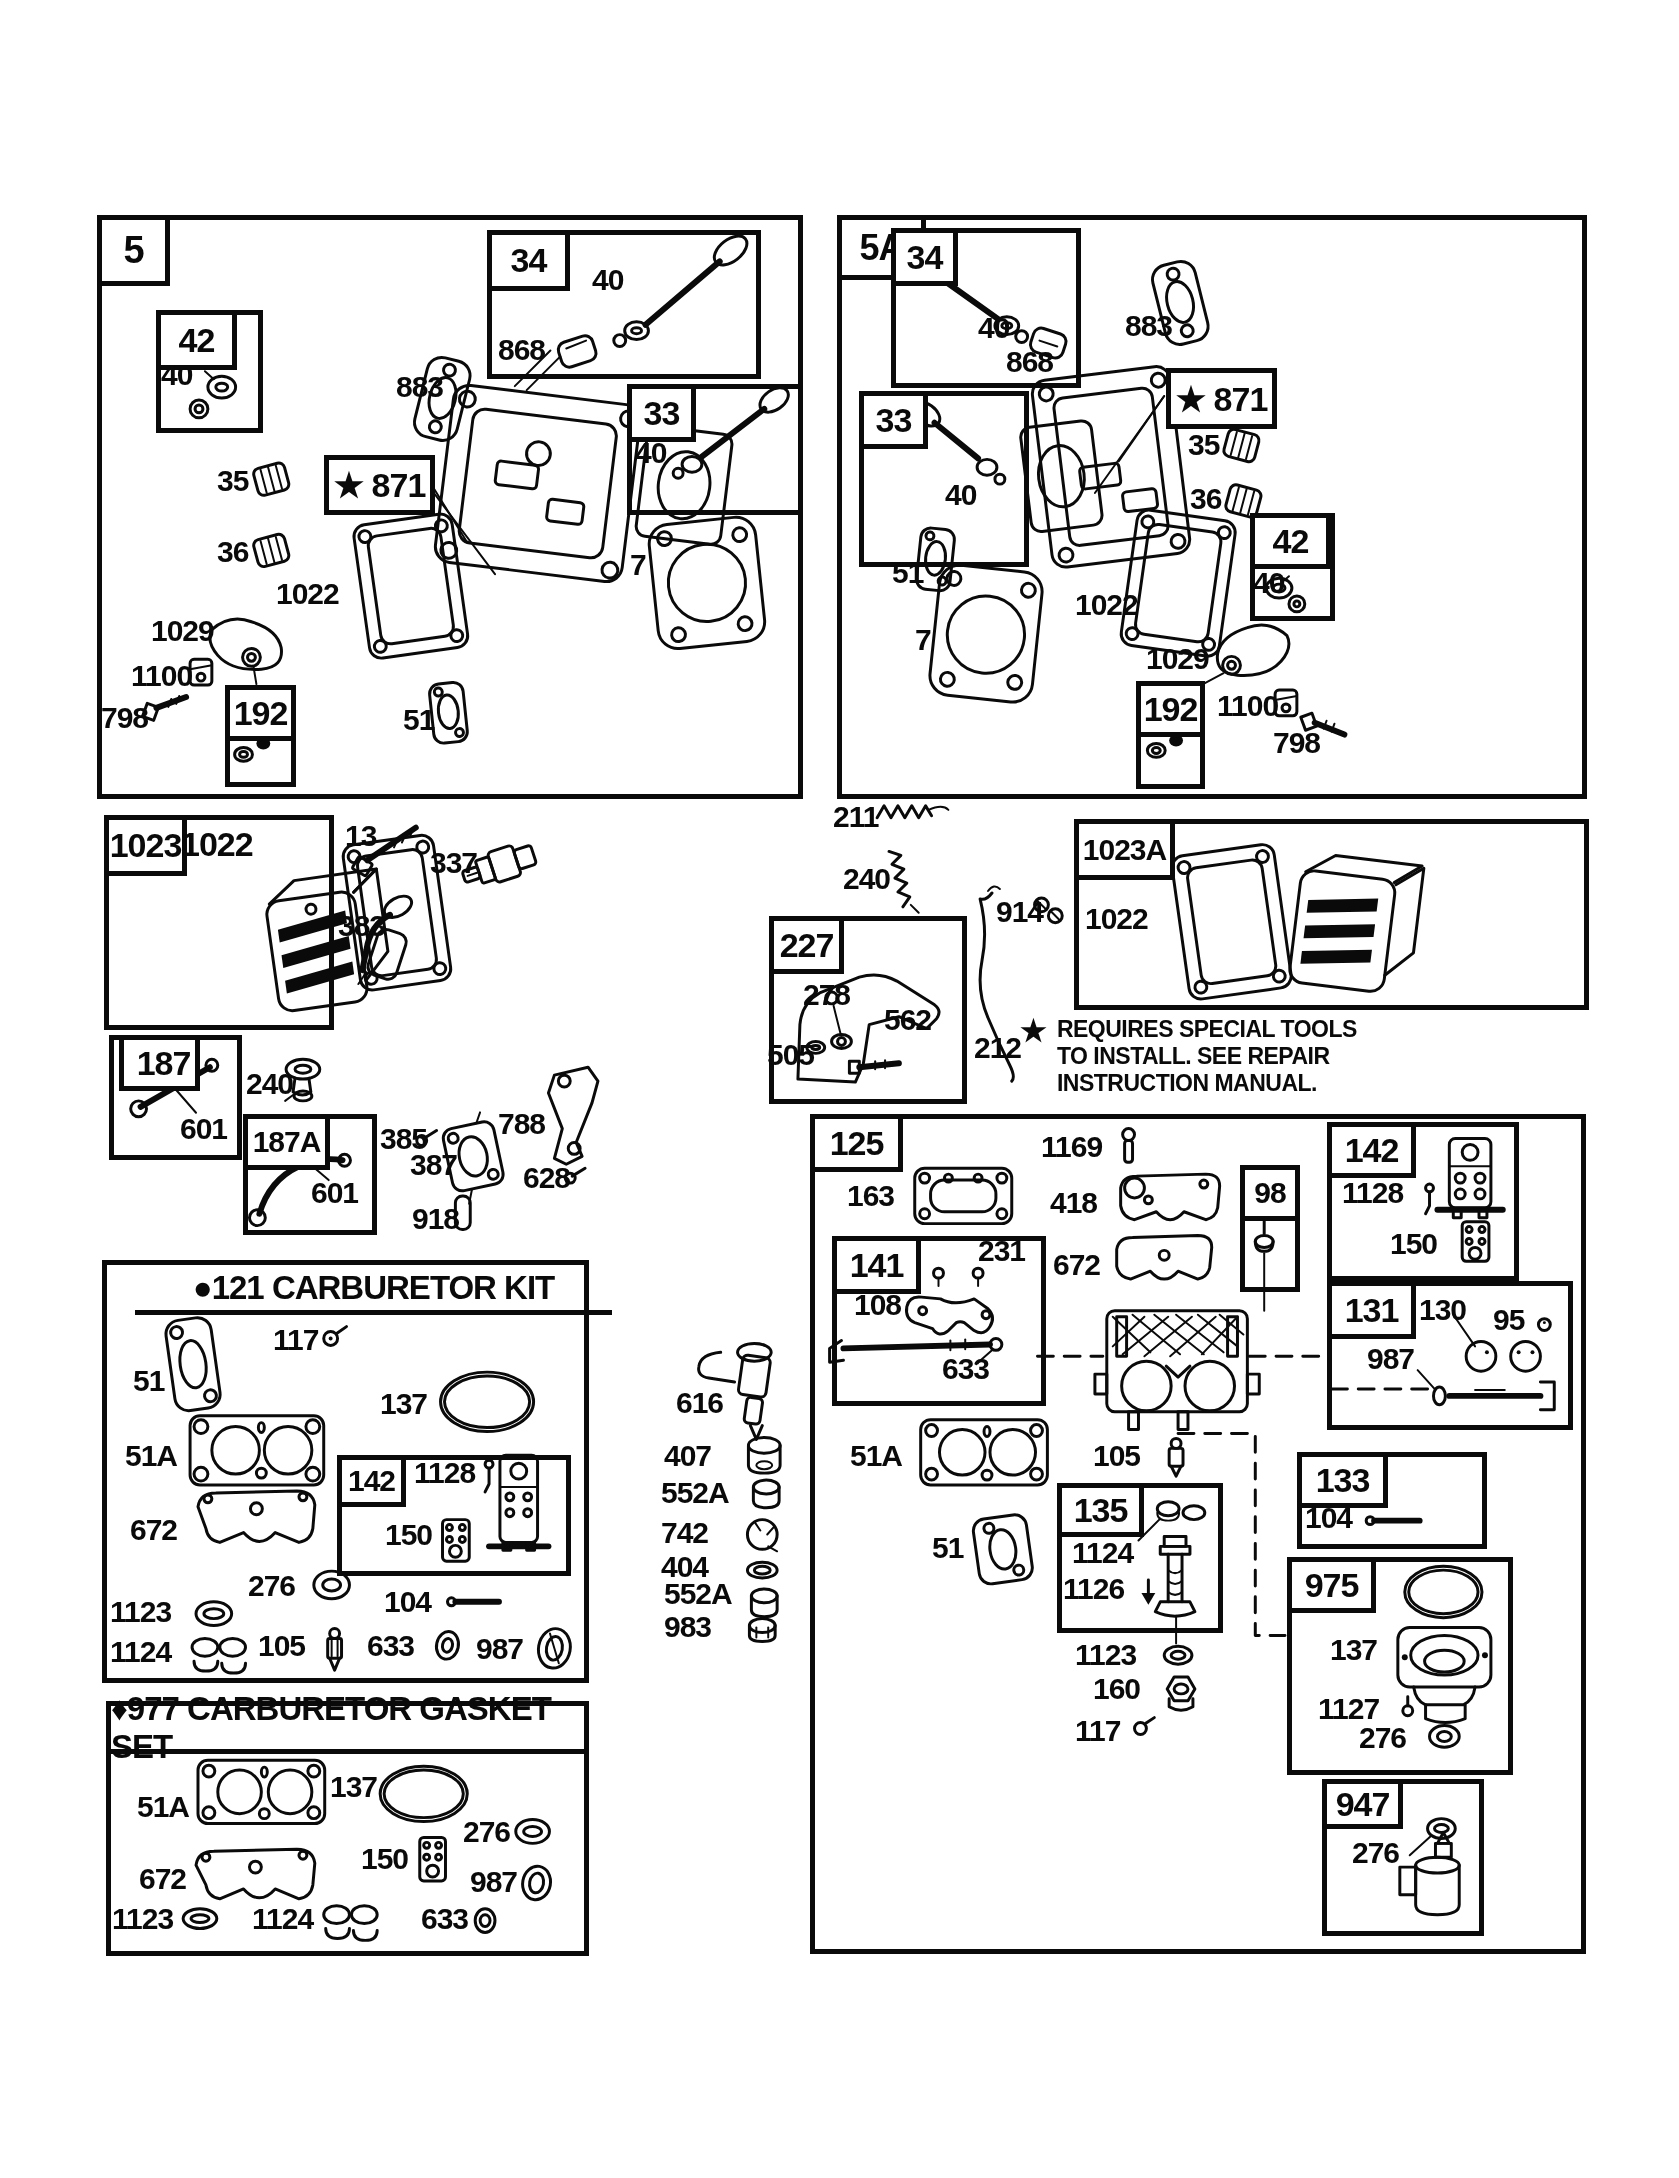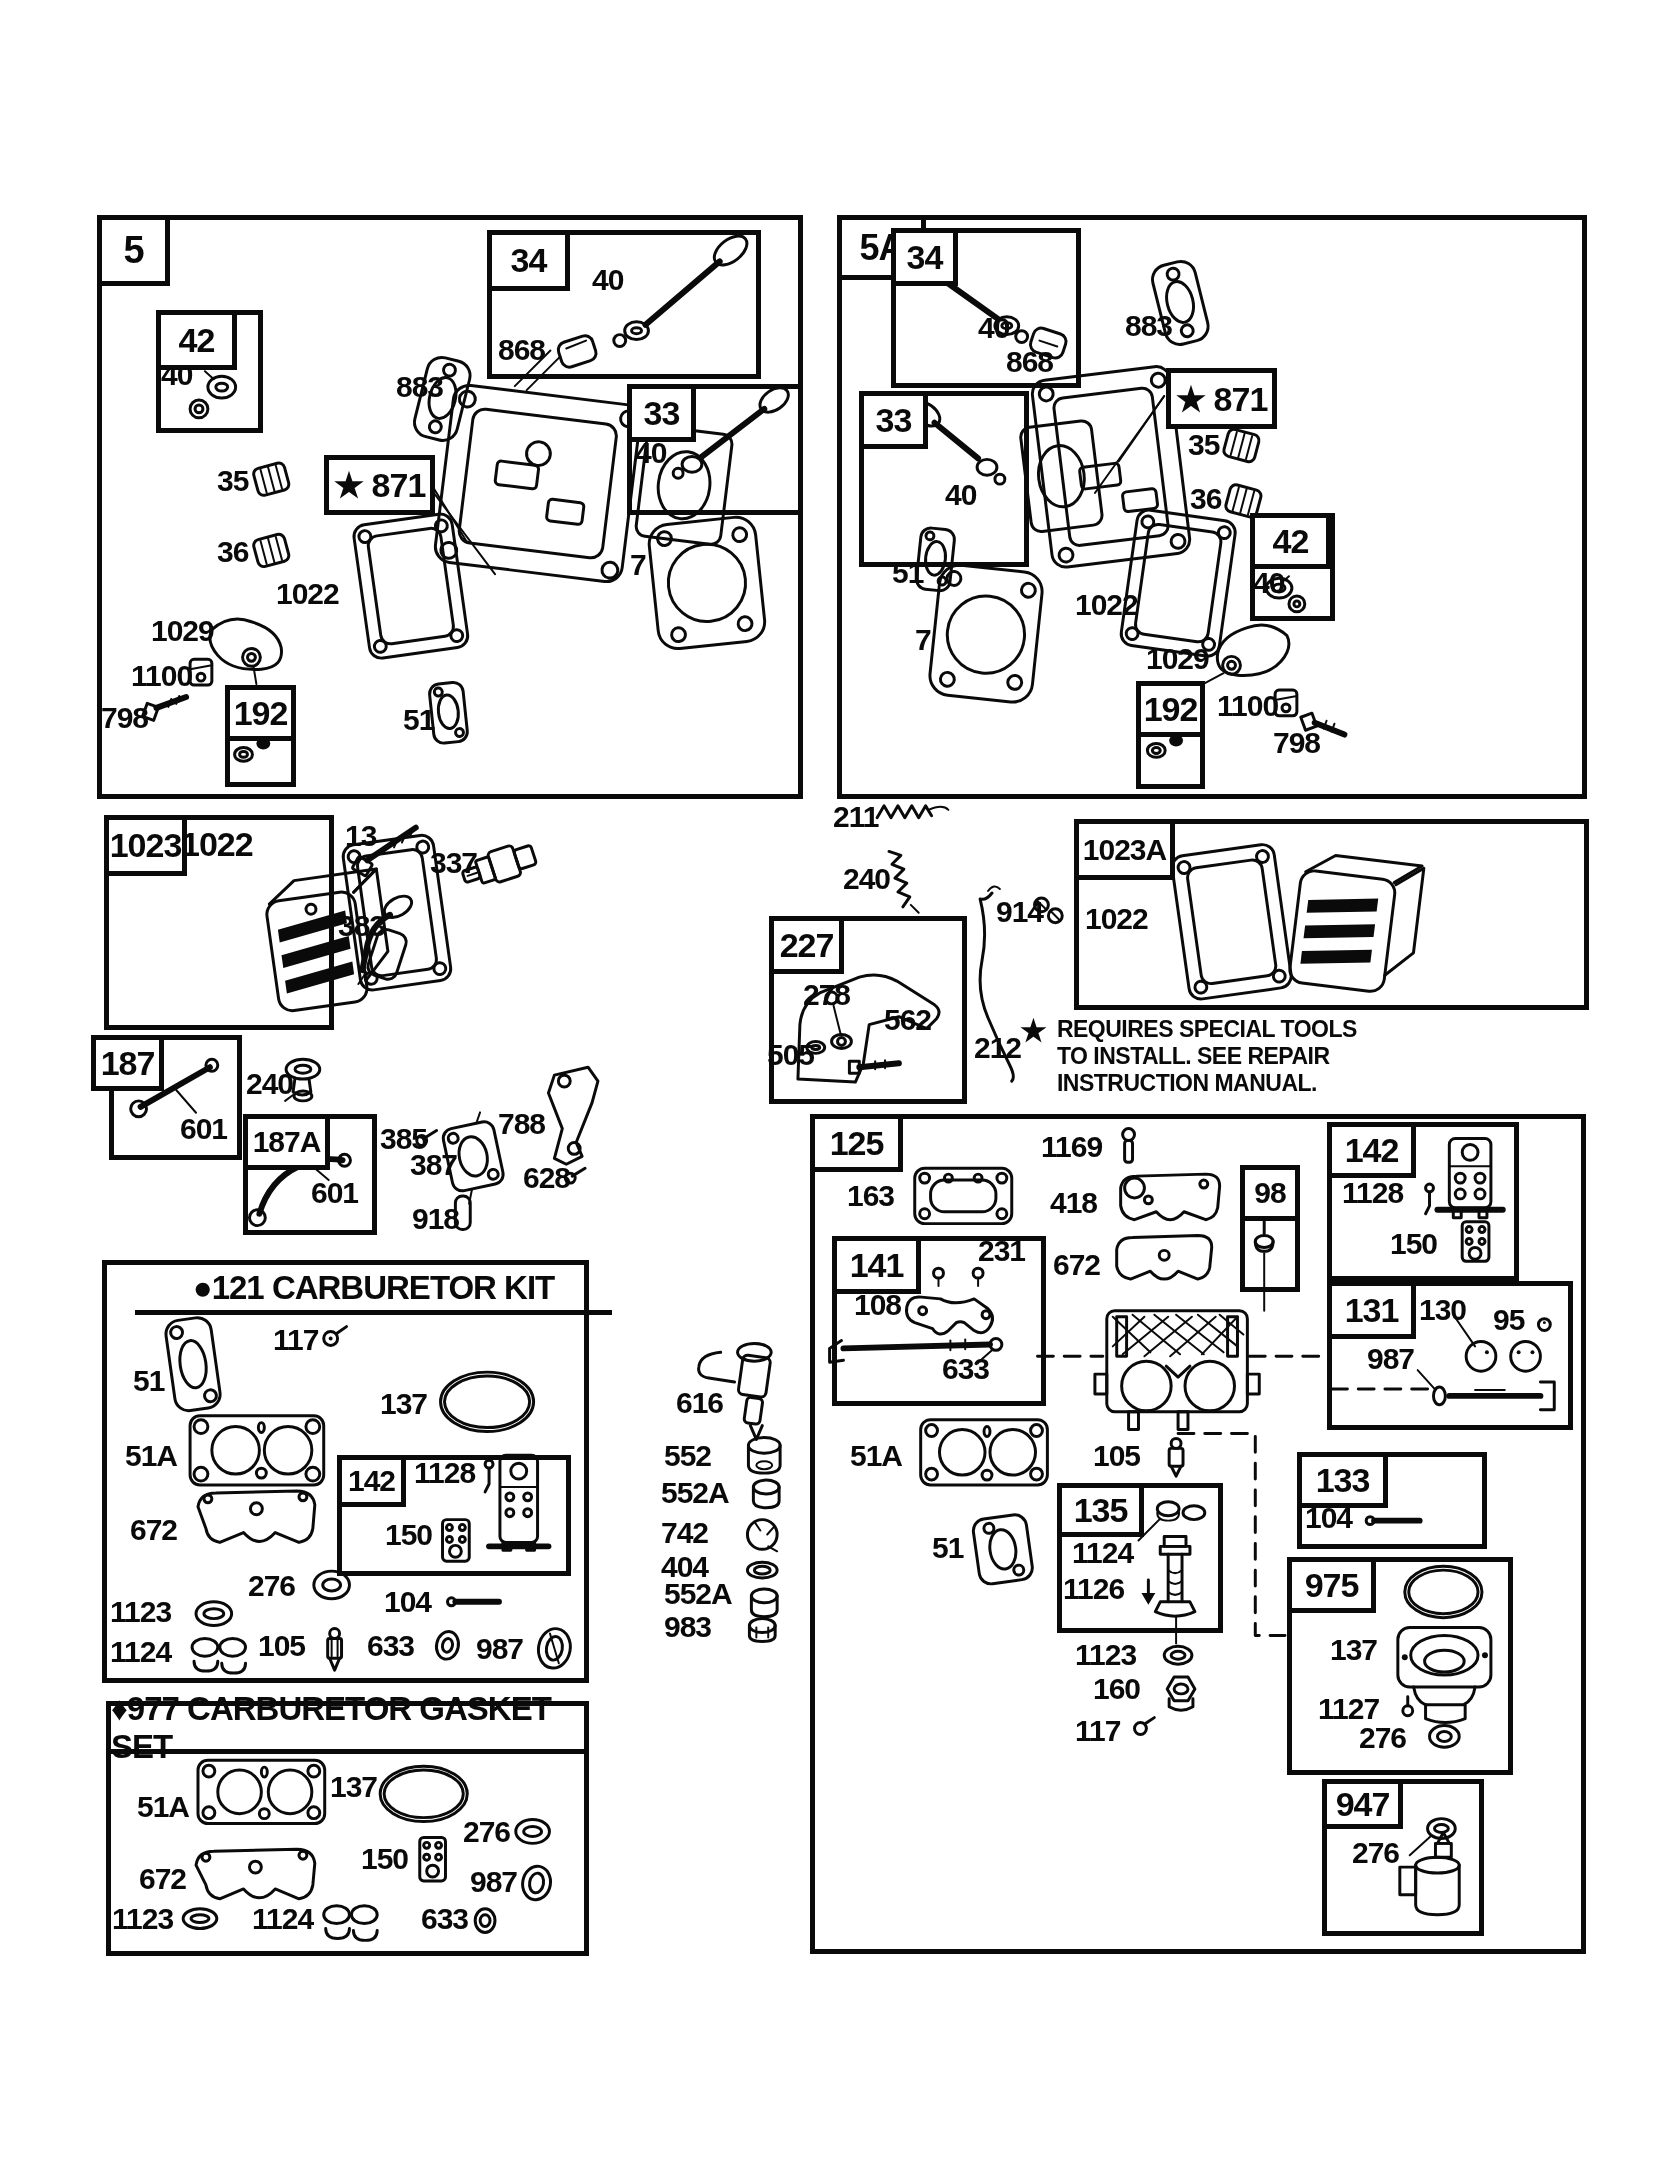--- a/index.html
+++ b/index.html
@@ -777,21 +777,21 @@
     <div class="label-tab" style="left: 1250px; top: 513px; width: 71px; height: 46px;">42</div>
     <div class="part-box-outer" style="left: 1136px; top: 681px; width: 59px; height: 98px;"></div>
     <div class="label-tab" style="left: 1136px; top: 681px; width: 59px; height: 46px;">192</div>
     <div class="part-box-outer" style="left: 104px; top: 815px; width: 220px; height: 205px;"></div>
     <div class="label-tab" style="left: 104px; top: 815px; width: 73px; height: 51px;">1023</div>
     <div class="part-box-outer" style="left: 1074px; top: 819px; width: 505px; height: 181px;"></div>
     <div class="label-tab" style="left: 1074px; top: 819px; width: 91px; height: 51px; font-size: 30px; text-align: right;">1023A</div>
     <div class="part-box-outer" style="left: 769px; top: 916px; width: 188px; height: 178px;"></div>
     <div class="label-tab" style="left: 769px; top: 916px; width: 65px; height: 48px;">227</div>
     <div class="part-box-outer" style="left: 109px; top: 1035px; width: 123px; height: 115px;"></div>
-    <div class="label-tab" style="left: 91px; top: 1035px; width: 63px; height: 46px;">187</div>
+    <div class="label-tab" style="left: 119px; top: 1035px; width: 63px; height: 46px; padding-left: 8px;">187</div>
     <div class="part-box-outer" style="left: 243px; top: 1114px; width: 124px; height: 111px;"></div>
     <div class="label-tab" style="left: 243px; top: 1114px; width: 77px; height: 46px; font-size: 30px;">187A</div>
     <div class="part-box-outer" style="left: 337px; top: 1455px; width: 224px; height: 111px;"></div>
     <div class="label-tab" style="left: 337px; top: 1455px; width: 59px; height: 42px; font-size: 30px;">142</div>
     <div class="part-box-outer" style="left: 810px; top: 1114px; width: 766px; height: 830px;"></div>
     <div class="label-tab" style="left: 810px; top: 1114px; width: 83px; height: 48px;">125</div>
     <div class="part-box-outer" style="left: 832px; top: 1236px; width: 204px; height: 160px;"></div>
     <div class="label-tab" style="left: 832px; top: 1236px; width: 79px; height: 48px;">141</div>
     <div class="part-box-outer" style="left: 1240px; top: 1165px; width: 50px; height: 117px;"></div>
     <div class="label-tab" style="left: 1240px; top: 1165px; width: 50px; height: 46px; font-size: 30px;">98</div>
@@ -867,21 +867,21 @@
     <span class="part-label" style="left: 414px; top: 1456px;">1128</span>
     <span class="part-label" style="left: 385px; top: 1518px;">150</span>
     <span class="part-label" style="left: 248px; top: 1569px;">276</span>
     <span class="part-label" style="left: 384px; top: 1585px;">104</span>
     <span class="part-label" style="left: 110px; top: 1595px;">1123</span>
     <span class="part-label" style="left: 258px; top: 1629px;">105</span>
     <span class="part-label" style="left: 367px; top: 1629px;">633</span>
     <span class="part-label" style="left: 110px; top: 1635px;">1124</span>
     <span class="part-label" style="left: 476px; top: 1632px;">987</span>
     <span class="part-label" style="left: 676px; top: 1386px;">616</span>
-    <span class="part-label" style="left: 664px; top: 1439px;">552</span>
+    <span class="part-label" style="left: 664px; top: 1439px;">407</span>
     <span class="part-label" style="left: 661px; top: 1476px;">552A</span>
     <span class="part-label" style="left: 661px; top: 1516px;">742</span>
     <span class="part-label" style="left: 661px; top: 1550px;">404</span>
     <span class="part-label" style="left: 664px; top: 1577px;">552A</span>
     <span class="part-label" style="left: 664px; top: 1610px;">983</span>
     <span class="part-label" style="left: 847px; top: 1179px;">163</span>
     <span class="part-label" style="left: 1041px; top: 1130px;">1169</span>
     <span class="part-label" style="left: 1050px; top: 1186px;">418</span>
     <span class="part-label" style="left: 1053px; top: 1248px;">672</span>
     <span class="part-label" style="left: 978px; top: 1234px;">231</span>

